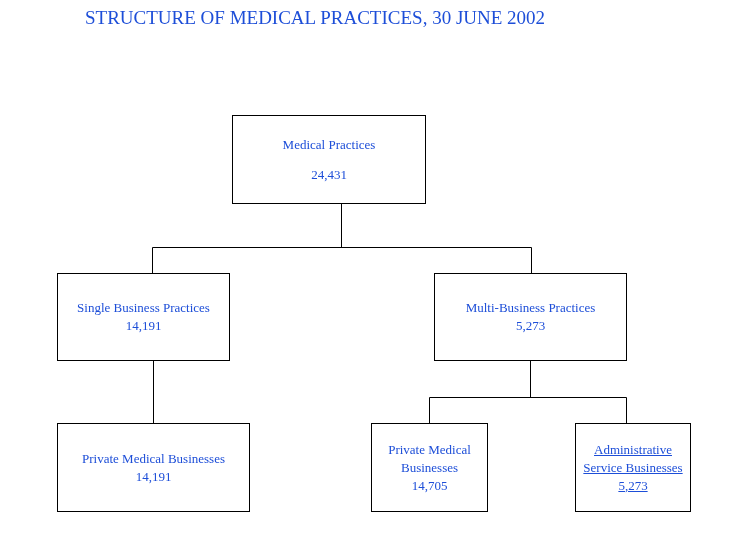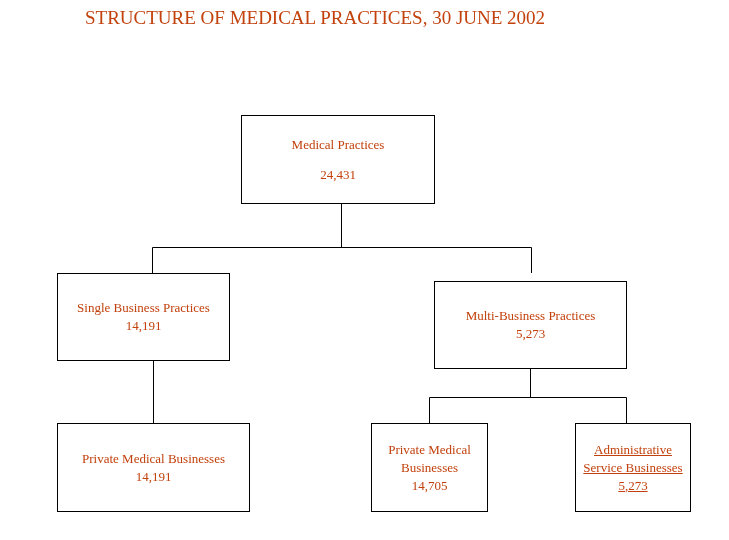--- a/index.html
+++ b/index.html
@@ -2,21 +2,21 @@
 <html><head>
 <meta charset="utf-8">
 <style>
   html, body { margin: 0; padding: 0; background: #ffffff; }
   .canvas {
     position: relative;
     width: 729px;
     height: 540px;
     background: #ffffff;
     font-family: "Liberation Serif", serif;
-    color: #c2410c;
+    color: #1d4ed8;
     overflow: hidden;
   }
   .title {
     position: absolute;
     left: 85px;
     top: 7px;
     margin: 0;
     font-size: 19px;
     font-weight: normal;
     white-space: nowrap;
@@ -32,23 +32,23 @@
     background: #ffffff;
     display: flex;
     flex-direction: column;
     justify-content: center;
     align-items: center;
     text-align: center;
     font-size: 13px;
     line-height: 18px;
     padding: 0 3px;
   }
-  #n-root           { left: 241px; top: 115px; width: 194px; height: 89px; gap: 12px; }
+  #n-root           { left: 232px; top: 115px; width: 194px; height: 89px; gap: 12px; }
   #n-single         { left: 57px;  top: 273px; width: 173px; height: 88px; }
-  #n-multi          { left: 434px; top: 273px; width: 193px; height: 88px; margin-top: 8px; }
+  #n-multi          { left: 434px; top: 273px; width: 193px; height: 88px; }
   #n-single-private { left: 57px;  top: 423px; width: 193px; height: 89px; }
   #n-multi-private  { left: 371px; top: 423px; width: 117px; height: 89px; }
   #n-multi-admin    { left: 575px; top: 423px; width: 116px; height: 89px; text-decoration: underline; }
 </style>
 </head>
 <body>
 
 <div class="canvas">
 
   <h1 class="title">STRUCTURE OF MEDICAL PRACTICES, 30 JUNE 2002</h1>

